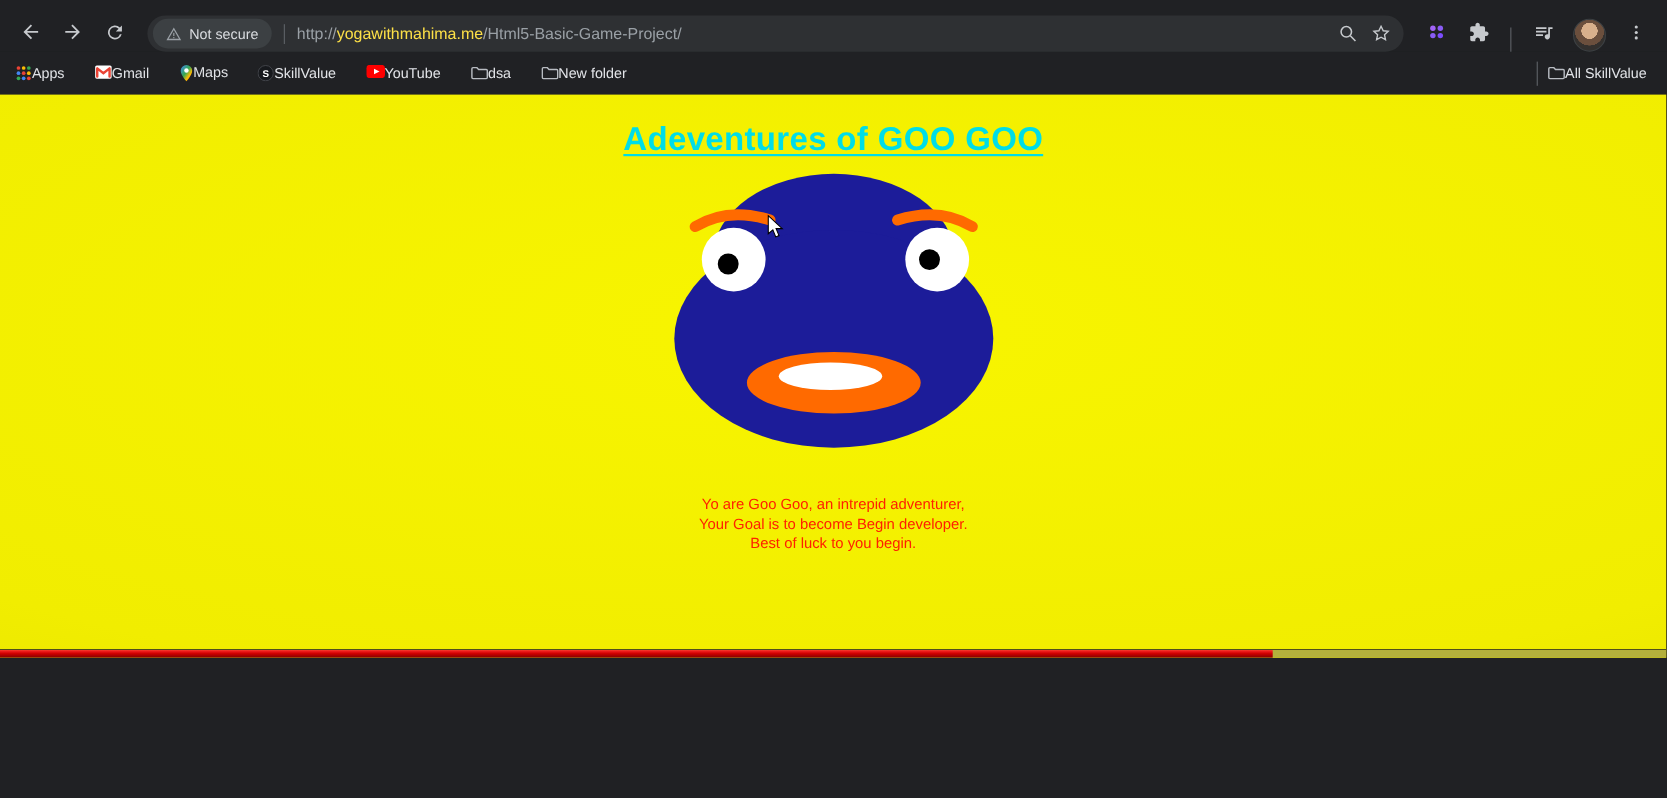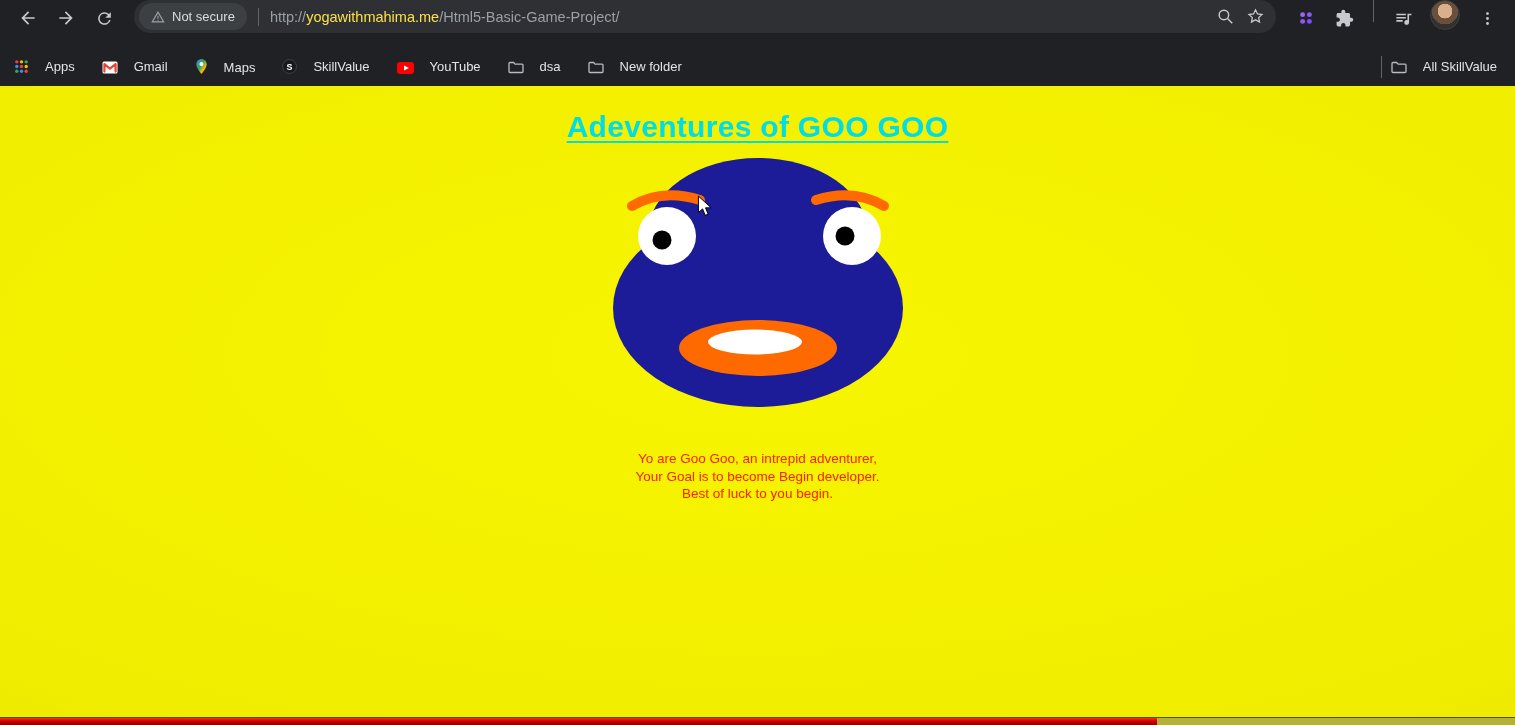--- a/index.html
+++ b/index.html
@@ -1,43 +1,43 @@
 <!DOCTYPE html>
 <html><head>
 <meta charset="utf-8">
 <style>
   html,body{margin:0;padding:0}
   body{
     width:1515px;height:725px;position:relative;overflow:hidden;
     font-family:"Liberation Sans",sans-serif;background:#202124;
   }
   
-  .topbar{height:47px;background:#202124;display:flex;align-items:flex-start;padding:0 10px;gap:2px}
+  .topbar{height:47px;background:#202124;display:flex;align-items:flex-end;padding:0 10px;gap:2px}
   .icon-btn{width:36px;height:36px;border:none;background:transparent;border-radius:50%;
     display:flex;align-items:center;justify-content:center;flex:0 0 auto;padding:0;cursor:pointer}
   .icon-btn svg{display:block}
   .omnibox{flex:1;height:33px;background:#2e3033;border-radius:17px;display:flex;align-items:center;
     padding:0 6px 0 5px;margin:0 10px;min-width:0;cursor:text}
   .chip{display:flex;align-items:center;gap:7px;background:#3c4043;height:27px;border-radius:14px;
     padding:0 12px;color:#dadce0;font-size:13px;white-space:nowrap;cursor:pointer}
   .chip-divider{width:1px;height:18px;background:#5f6368;margin:0 11px;flex:0 0 auto}
   .url{flex:1;font-size:14.5px;color:#9aa0a6;white-space:nowrap;overflow:hidden;text-align:left}
   .url .host{color:#fde047}
   .ob-icon{width:30px;height:30px;display:flex;align-items:center;justify-content:center;flex:0 0 auto;cursor:pointer}
   .divider-v{width:1px;height:22px;background:#5f6368;margin:0 9px;flex:0 0 auto}
   .avatar{width:30px;height:30px;border-radius:50%;margin:0 7px;border:1px solid #3c4043;flex:0 0 auto;cursor:pointer;
     background:radial-gradient(circle at 50% 36%,#d9b08c 0 32%,#6b4f3d 33% 58%,#33302e 59% 100%)}
   
   .bmbar{height:39px;background:#202124;display:flex;align-items:center;padding:0 14px;
     color:#e2e4e8;font-size:13px}
-  .bm{display:flex;align-items:flex-end;gap:16px;margin-right:27px;white-space:nowrap;cursor:pointer}
+  .bm{display:flex;align-items:flex-start;gap:0;margin-right:27px;white-space:nowrap;cursor:pointer}
   .bm svg{display:block}
   .bmbar .spacer{flex:1}
   
-  .page{height:639px;position:relative;overflow:hidden;text-align:center;
+  .page{height:512px;position:relative;overflow:hidden;text-align:center;
     background:radial-gradient(130% 120% at 50% 42%,#f8f500 0%,#f1ed00 55%,#dcd900 100%)}
   .page-title{margin:0;padding-top:24px;font-size:30px;font-weight:bold;letter-spacing:.3px;
     color:#00dde6;display:block}
   .page-title span{text-decoration:underline;text-decoration-thickness:2px;text-underline-offset:4px}
   .face{margin:12px auto 0;display:block}
   .intro{margin-top:42px;font-size:13.5px;line-height:17.5px;color:#ff2000;font-weight:500}
   .begin{display:inline-block;margin-top:16px;font-size:15px;color:#161616;
     text-decoration:underline;font-weight:500;cursor:pointer}
   .progress{position:absolute;left:0;bottom:0;width:100%;height:7px;background:#b3b03c;
     border-top:1px solid rgba(0,0,0,.55)}

